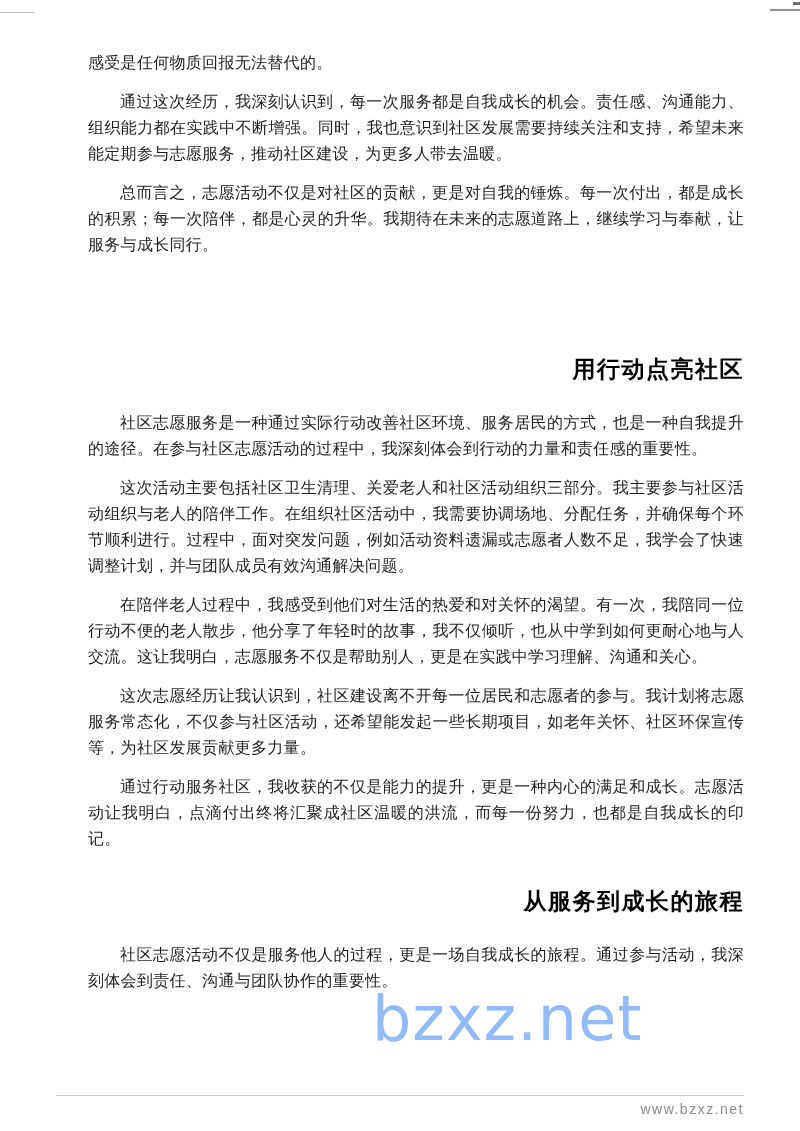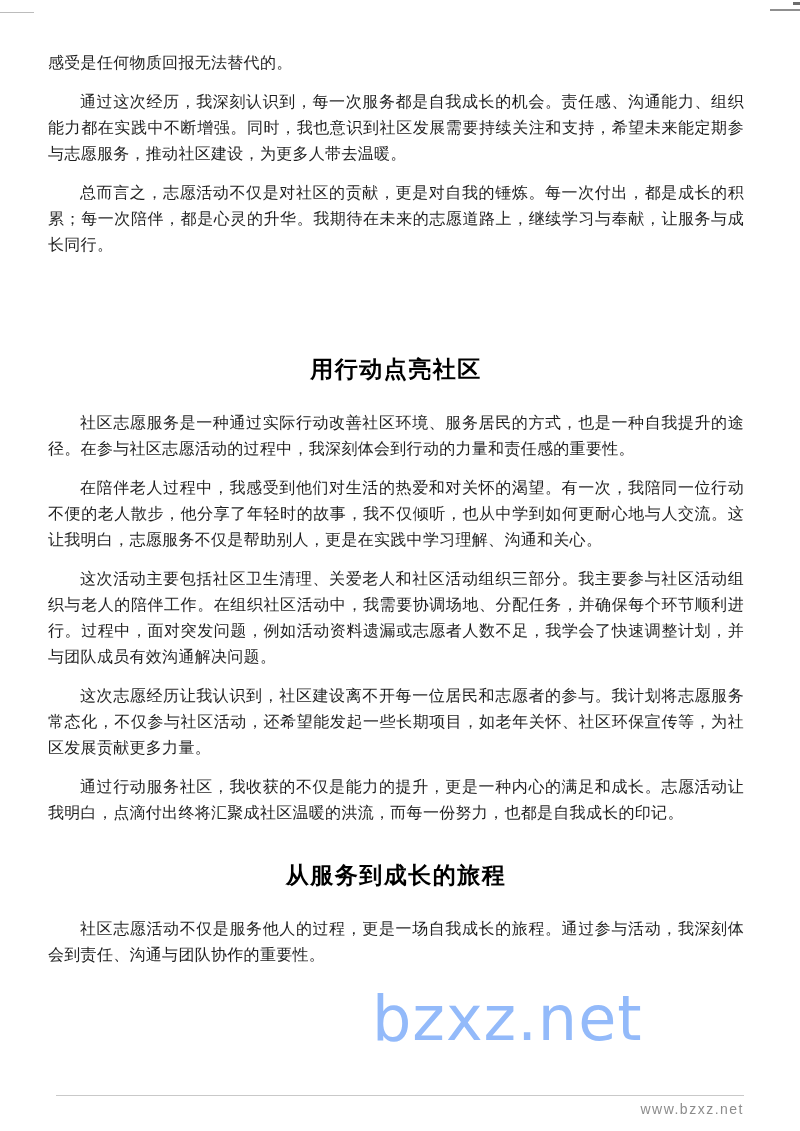--- a/index.html
+++ b/index.html
@@ -37,39 +37,39 @@
     position: absolute;
     top: 2px;
     right: 0;
     width: 7px;
     height: 3px;
     background: #6d6d6d;
   }
   .content {
     position: relative;
     z-index: 1;
-    padding: 50px 56px 0 48px;
+    padding: 50px 56px 0 88px;
   }
   .para {
     margin: 0 0 13px 0;
     font-size: 16px;
     line-height: 26px;
     color: #1f1f1f;
     text-align: justify;
     text-indent: 2em;
     letter-spacing: 0.3px;
   }
   .para.no-indent {
     text-indent: 0;
   }
   .section-title {
     font-size: 23px;
     font-weight: bold;
     color: #000000;
-    text-align: center;
+    text-align: right;
     letter-spacing: 1.5px;
     margin: 96px 0 24px 0;
     line-height: 1.4;
   }
   .section-title.second {
     margin-top: 34px;
   }
   .watermark {
     position: absolute;
     z-index: 0;
@@ -117,22 +117,22 @@
 
   <main class="content">
 
     <p class="para no-indent">感受是任何物质回报无法替代的。</p>
     <p class="para">通过这次经历，我深刻认识到，每一次服务都是自我成长的机会。责任感、沟通能力、组织能力都在实践中不断增强。同时，我也意识到社区发展需要持续关注和支持，希望未来能定期参与志愿服务，推动社区建设，为更多人带去温暖。</p>
     <p class="para">总而言之，志愿活动不仅是对社区的贡献，更是对自我的锤炼。每一次付出，都是成长的积累；每一次陪伴，都是心灵的升华。我期待在未来的志愿道路上，继续学习与奉献，让服务与成长同行。</p>
 
     <h1 class="section-title">用行动点亮社区</h1>
 
     <p class="para">社区志愿服务是一种通过实际行动改善社区环境、服务居民的方式，也是一种自我提升的途径。在参与社区志愿活动的过程中，我深刻体会到行动的力量和责任感的重要性。</p>
+    <p class="para">这次活动主要包括社区卫生清理、关爱老人和社区活动组织三部分。我主要参与社区活动组织与老人的陪伴工作。在组织社区活动中，我需要协调场地、分配任务，并确保每个环节顺利进行。过程中，面对突发问题，例如活动资料遗漏或志愿者人数不足，我学会了快速调整计划，并与团队成员有效沟通解决问题。</p>
     <p class="para">在陪伴老人过程中，我感受到他们对生活的热爱和对关怀的渴望。有一次，我陪同一位行动不便的老人散步，他分享了年轻时的故事，我不仅倾听，也从中学到如何更耐心地与人交流。这让我明白，志愿服务不仅是帮助别人，更是在实践中学习理解、沟通和关心。</p>
-    <p class="para">这次活动主要包括社区卫生清理、关爱老人和社区活动组织三部分。我主要参与社区活动组织与老人的陪伴工作。在组织社区活动中，我需要协调场地、分配任务，并确保每个环节顺利进行。过程中，面对突发问题，例如活动资料遗漏或志愿者人数不足，我学会了快速调整计划，并与团队成员有效沟通解决问题。</p>
     <p class="para">这次志愿经历让我认识到，社区建设离不开每一位居民和志愿者的参与。我计划将志愿服务常态化，不仅参与社区活动，还希望能发起一些长期项目，如老年关怀、社区环保宣传等，为社区发展贡献更多力量。</p>
     <p class="para">通过行动服务社区，我收获的不仅是能力的提升，更是一种内心的满足和成长。志愿活动让我明白，点滴付出终将汇聚成社区温暖的洪流，而每一份努力，也都是自我成长的印记。</p>
 
     <h1 class="section-title second">从服务到成长的旅程</h1>
 
     <p class="para">社区志愿活动不仅是服务他人的过程，更是一场自我成长的旅程。通过参与活动，我深刻体会到责任、沟通与团队协作的重要性。</p>
 
   </main>
 
   <footer class="page-footer">

